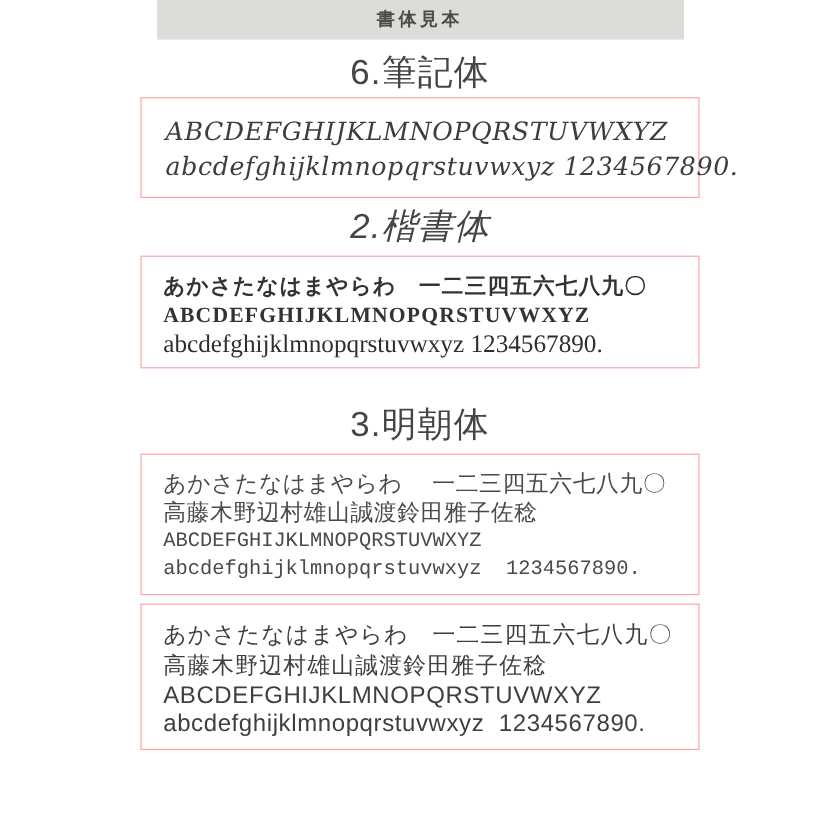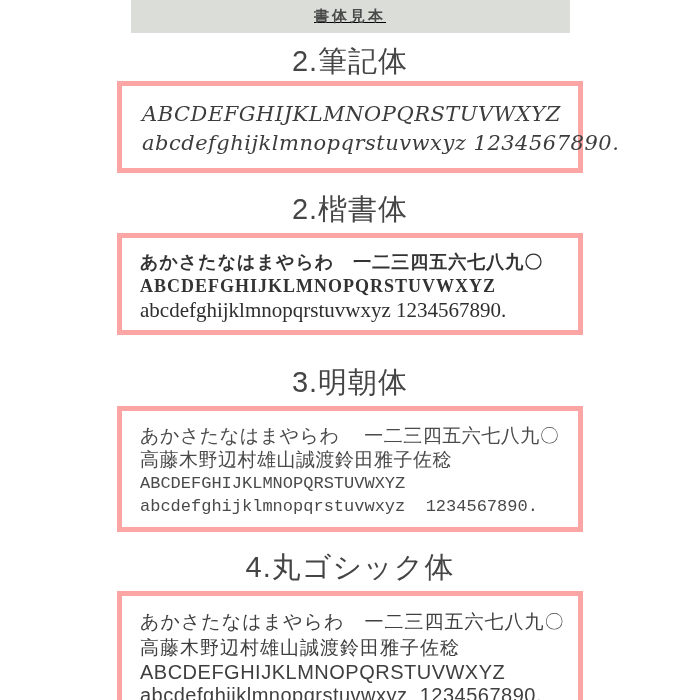--- a/index.html
+++ b/index.html
@@ -16,21 +16,20 @@
 
   
   .header-bar {
     width: 439px;
     height: 33px;
     margin: 0 auto;
     background: #dbddd9;
     display: flex;
     align-items: center;
     justify-content: center;
-    text-decoration: underline;
   }
   .header-bar .title {
     font-size: 15px;
     font-weight: 600;
     letter-spacing: 3px;
     color: #4a4a4a;
   }
 
   
   h2.section-heading {
@@ -41,39 +40,39 @@
     font-size: 29px;
     line-height: 33px;
     color: #454545;
     letter-spacing: 1px;
   }
 
   
   .sample-box {
     width: 466px;
     margin: 0 auto;
-    border: 5px solid #fca5a5;
+    border: 1px solid #fca5a5;
     background: #ffffff;
   }
   .line { white-space: pre; }
 
   
   .sec1 .section-heading { margin-top: 12px; }
   .sec1 .sample-box { margin-top: 3px; padding: 14px 20px 10px; }
   .sec1 .line {
     font-family: "DejaVu Serif", "Liberation Serif", serif;
     font-style: italic;
     font-size: 21px;
     line-height: 29px;
     letter-spacing: 0.5px;
     color: #3d3d3d;
   }
 
   
-  .sec2 .section-heading { margin-top: 20px; }
+  .sec2 .section-heading { margin-top: 8px; font-style: italic; }
   .sec2 .sample-box { margin-top: 7px; padding: 12px 18px 8px; }
   .sec2 .line:nth-child(1),
   .sec2 .line:nth-child(2) {
     font-family: "Liberation Serif", "DejaVu Serif", serif;
     font-weight: bold;
     font-size: 18px;
     line-height: 24px;
     letter-spacing: 1px;
     color: #333333;
   }
@@ -127,21 +126,21 @@
 </head>
 <body>
 
 <div class="page">
 
   <div class="header-bar">
     <span class="title">書体見本</span>
   </div>
 
   <section class="sec1">
-    <h2 class="section-heading">2.筆記体</h2>
+    <h2 class="section-heading">6.筆記体</h2>
     <div class="sample-box">
       <div class="line">ABCDEFGHIJKLMNOPQRSTUVWXYZ</div>
       <div class="line">abcdefghijklmnopqrstuvwxyz 1234567890.</div>
     </div>
   </section>
 
   <section class="sec2">
     <h2 class="section-heading">2.楷書体</h2>
     <div class="sample-box">
       <div class="line">あかさたなはまやらわ　一二三四五六七八九〇</div>
@@ -154,21 +153,20 @@
     <h2 class="section-heading">3.明朝体</h2>
     <div class="sample-box">
       <div class="line">あかさたなはまやらわ　 一二三四五六七八九〇</div>
       <div class="line">高藤木野辺村雄山誠渡鈴田雅子佐稔</div>
       <div class="line">ABCDEFGHIJKLMNOPQRSTUVWXYZ</div>
       <div class="line">abcdefghijklmnopqrstuvwxyz  1234567890.</div>
     </div>
   </section>
 
   <section class="sec4">
-    <h2 class="section-heading">4.丸ゴシック体</h2>
     <div class="sample-box">
       <div class="line">あかさたなはまやらわ　一二三四五六七八九〇</div>
       <div class="line">高藤木野辺村雄山誠渡鈴田雅子佐稔</div>
       <div class="line">ABCDEFGHIJKLMNOPQRSTUVWXYZ</div>
       <div class="line">abcdefghijklmnopqrstuvwxyz  1234567890.</div>
     </div>
   </section>
 
 </div>
 

